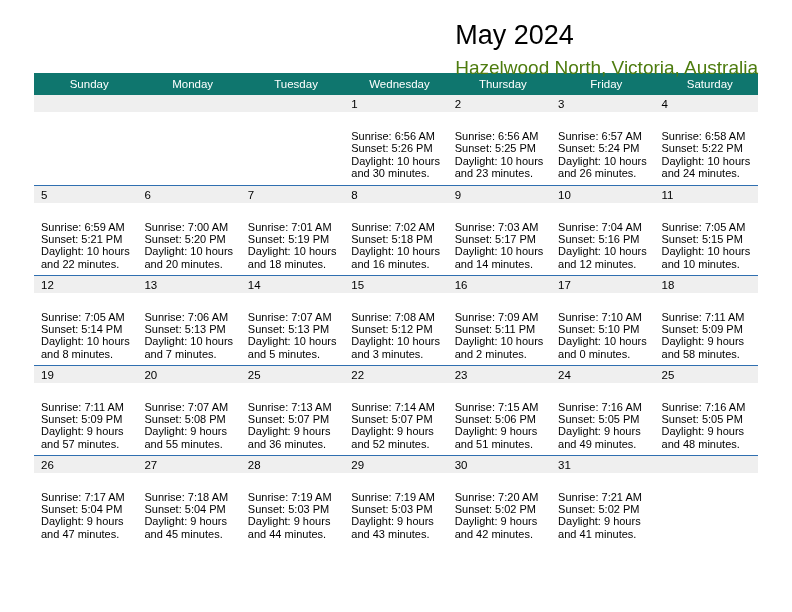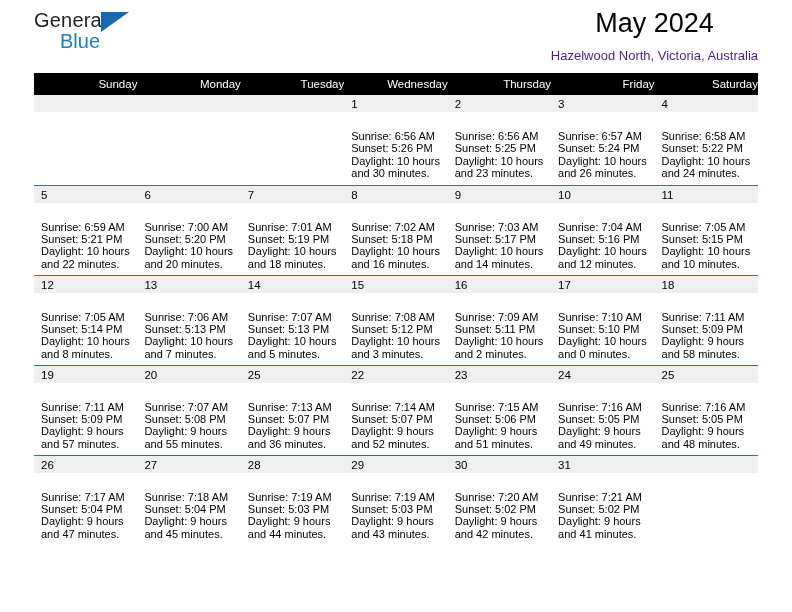--- a/index.html
+++ b/index.html
@@ -55,50 +55,50 @@
     left: 67px;
     top: 4px;
     width: 0;
     height: 0;
     border-left: 28px solid #1668b0;
     border-bottom: 20px solid transparent;
   }
   .title-wrap {
     position: absolute;
     right: 0;
-    top: 0;
-    text-align: center;
+    top: 12px;
+    text-align: left;
   }
   .cal-title {
     font-size: 27px;
     color: #000000;
     line-height: 34px;
     font-weight: normal;
     margin: 6px 0 0 0;
   }
   .cal-sub {
-    font-size: 13px;
-    color: #4c1d95;
+    font-size: 19px;
+    color: #4d7c0f;
     line-height: 20px;
     margin-top: 6px;
   }
 
   
   .calendar {
     margin: 0 34px;
     width: 724px;
     border-collapse: collapse;
     table-layout: fixed;
   }
   .calendar th {
-    background: #000000;
+    background: #0f766e;
     color: #ffffff;
     font-size: 11.5px;
     font-weight: normal;
-    text-align: right;
+    text-align: center;
     padding: 5px 0 5px 7px;
     height: 21px;
     border: none;
   }
   .calendar td {
     vertical-align: top;
     padding: 0;
     border: none;
     border-top: 1.5px solid #2f6fb0;
     height: 90px;
@@ -124,25 +124,20 @@
   .cell-body div { white-space: normal; }
   td.empty .daynum-band { color: transparent; }
 </style>
 </head>
 <body>
 
 <div class="page">
 
   <div class="header">
 
-    <div class="logo">
-      <span class="logo-general">General</span>
-      <span class="logo-tri"></span>
-      <span class="logo-blue">Blue</span>
-    </div>
 
     <div class="title-wrap">
       <div class="cal-title">May 2024</div>
       <div class="cal-sub">Hazelwood North, Victoria, Australia</div>
     </div>
 
   </div>
 
   <table class="calendar">
     <thead>

